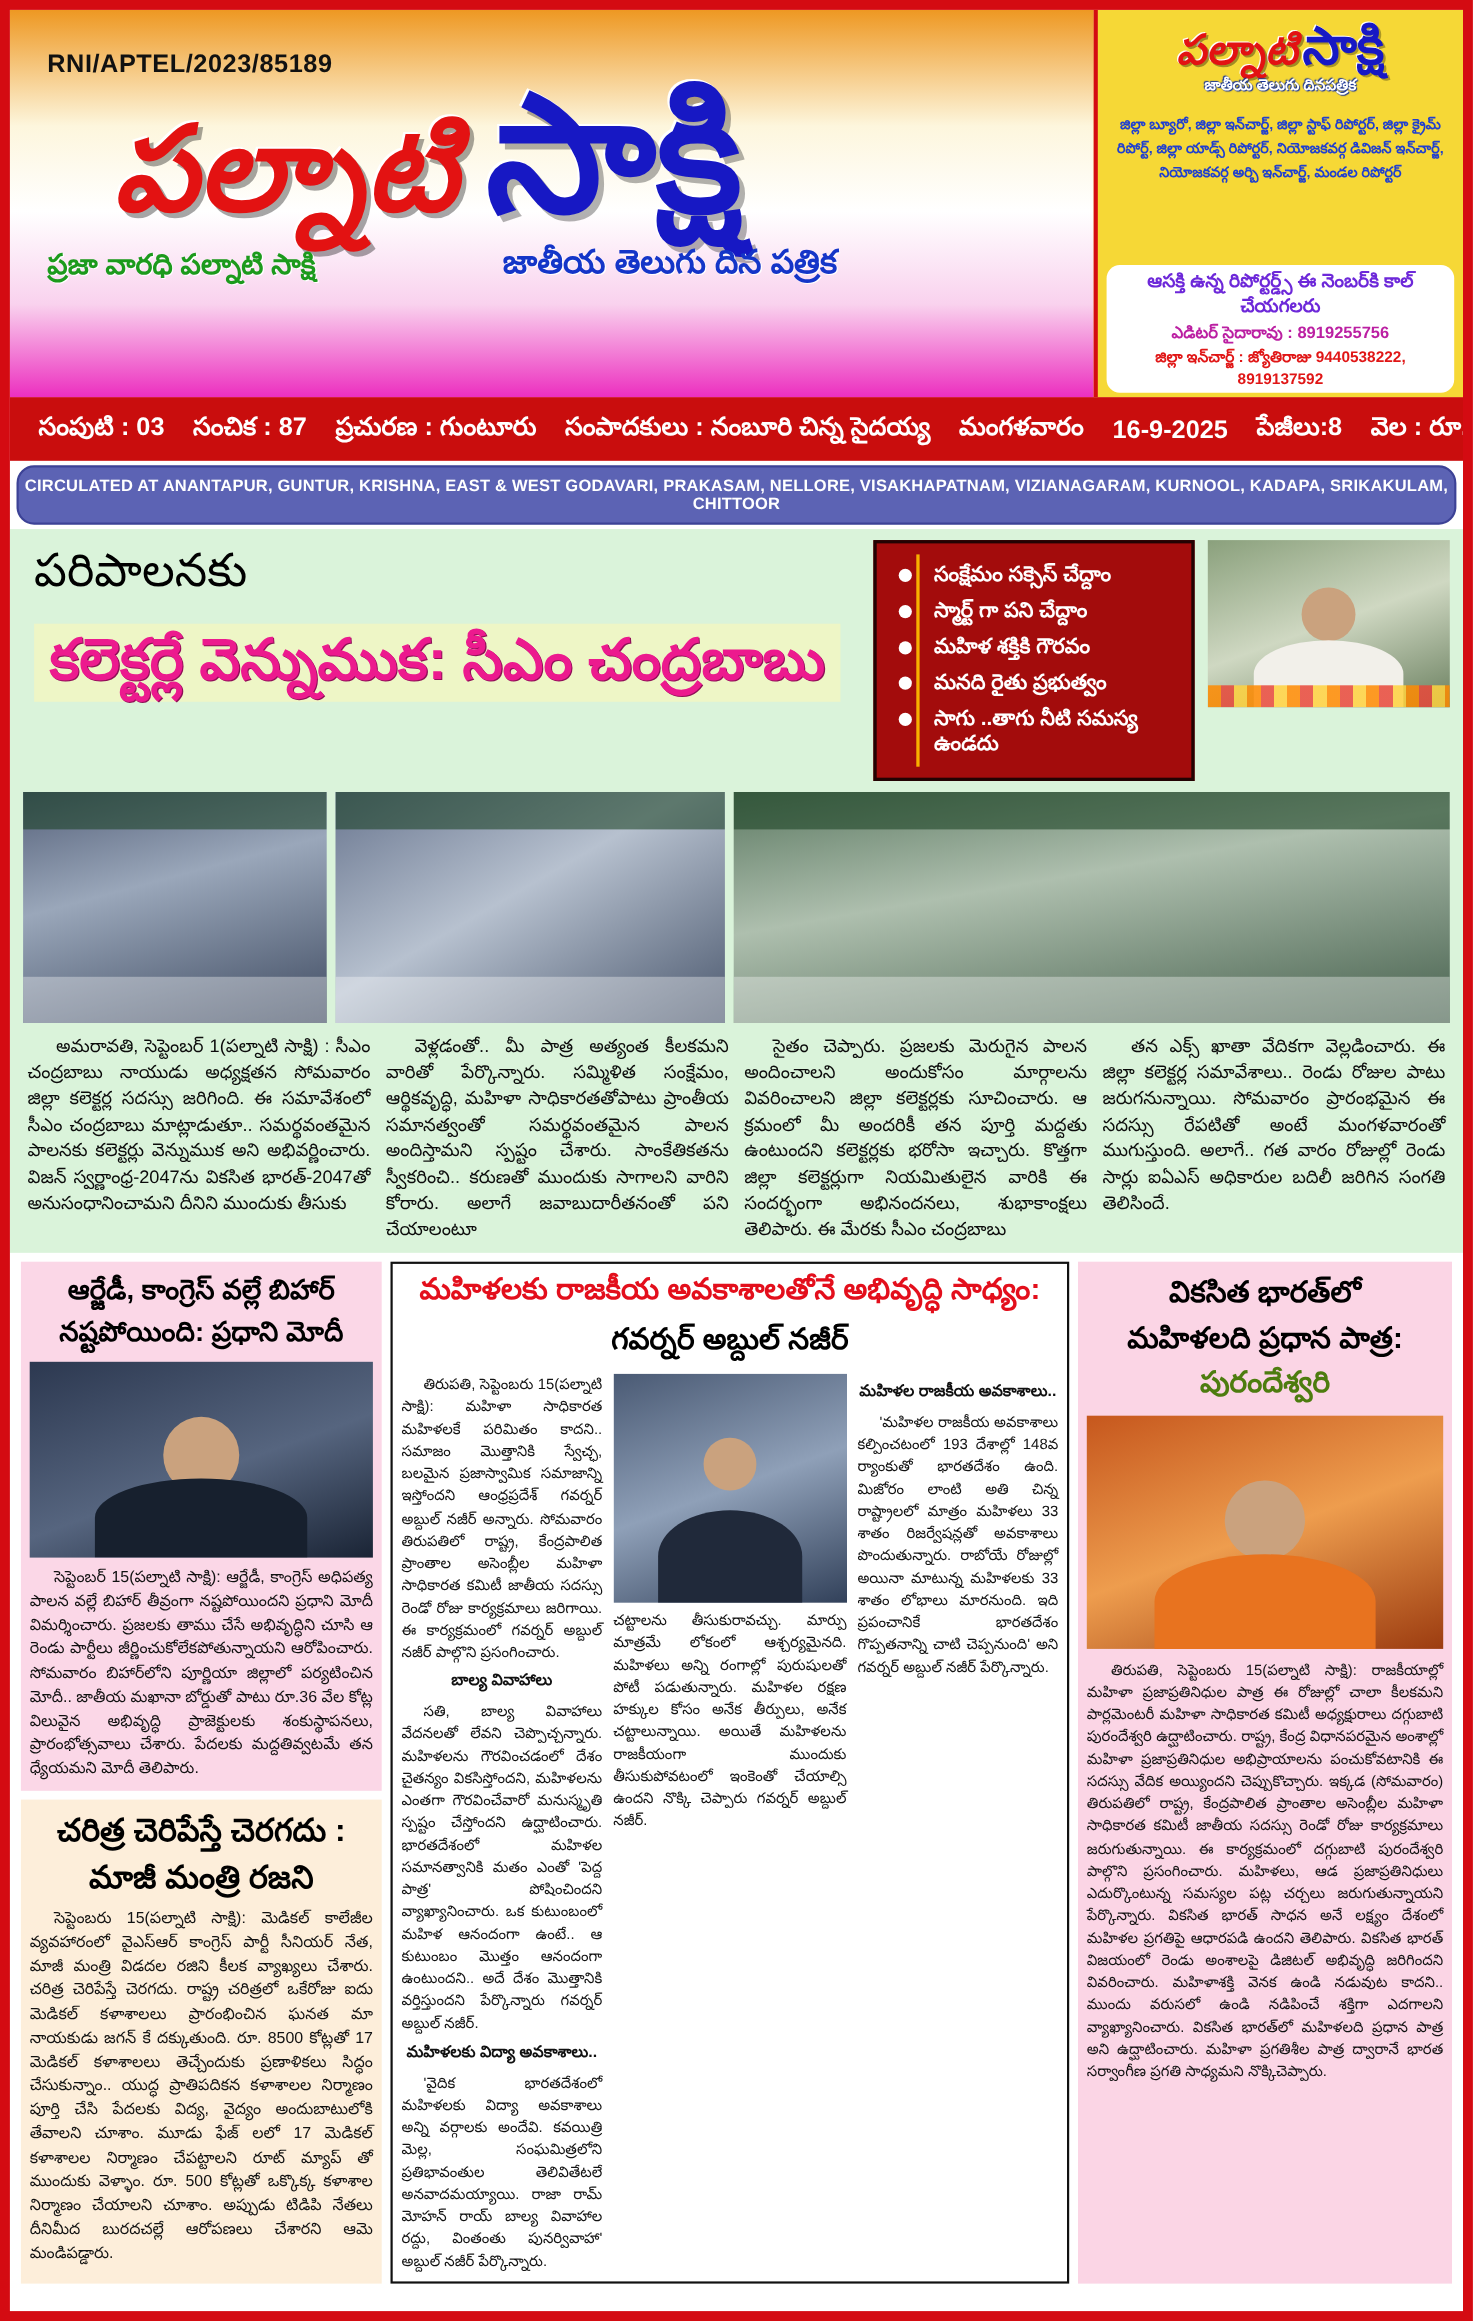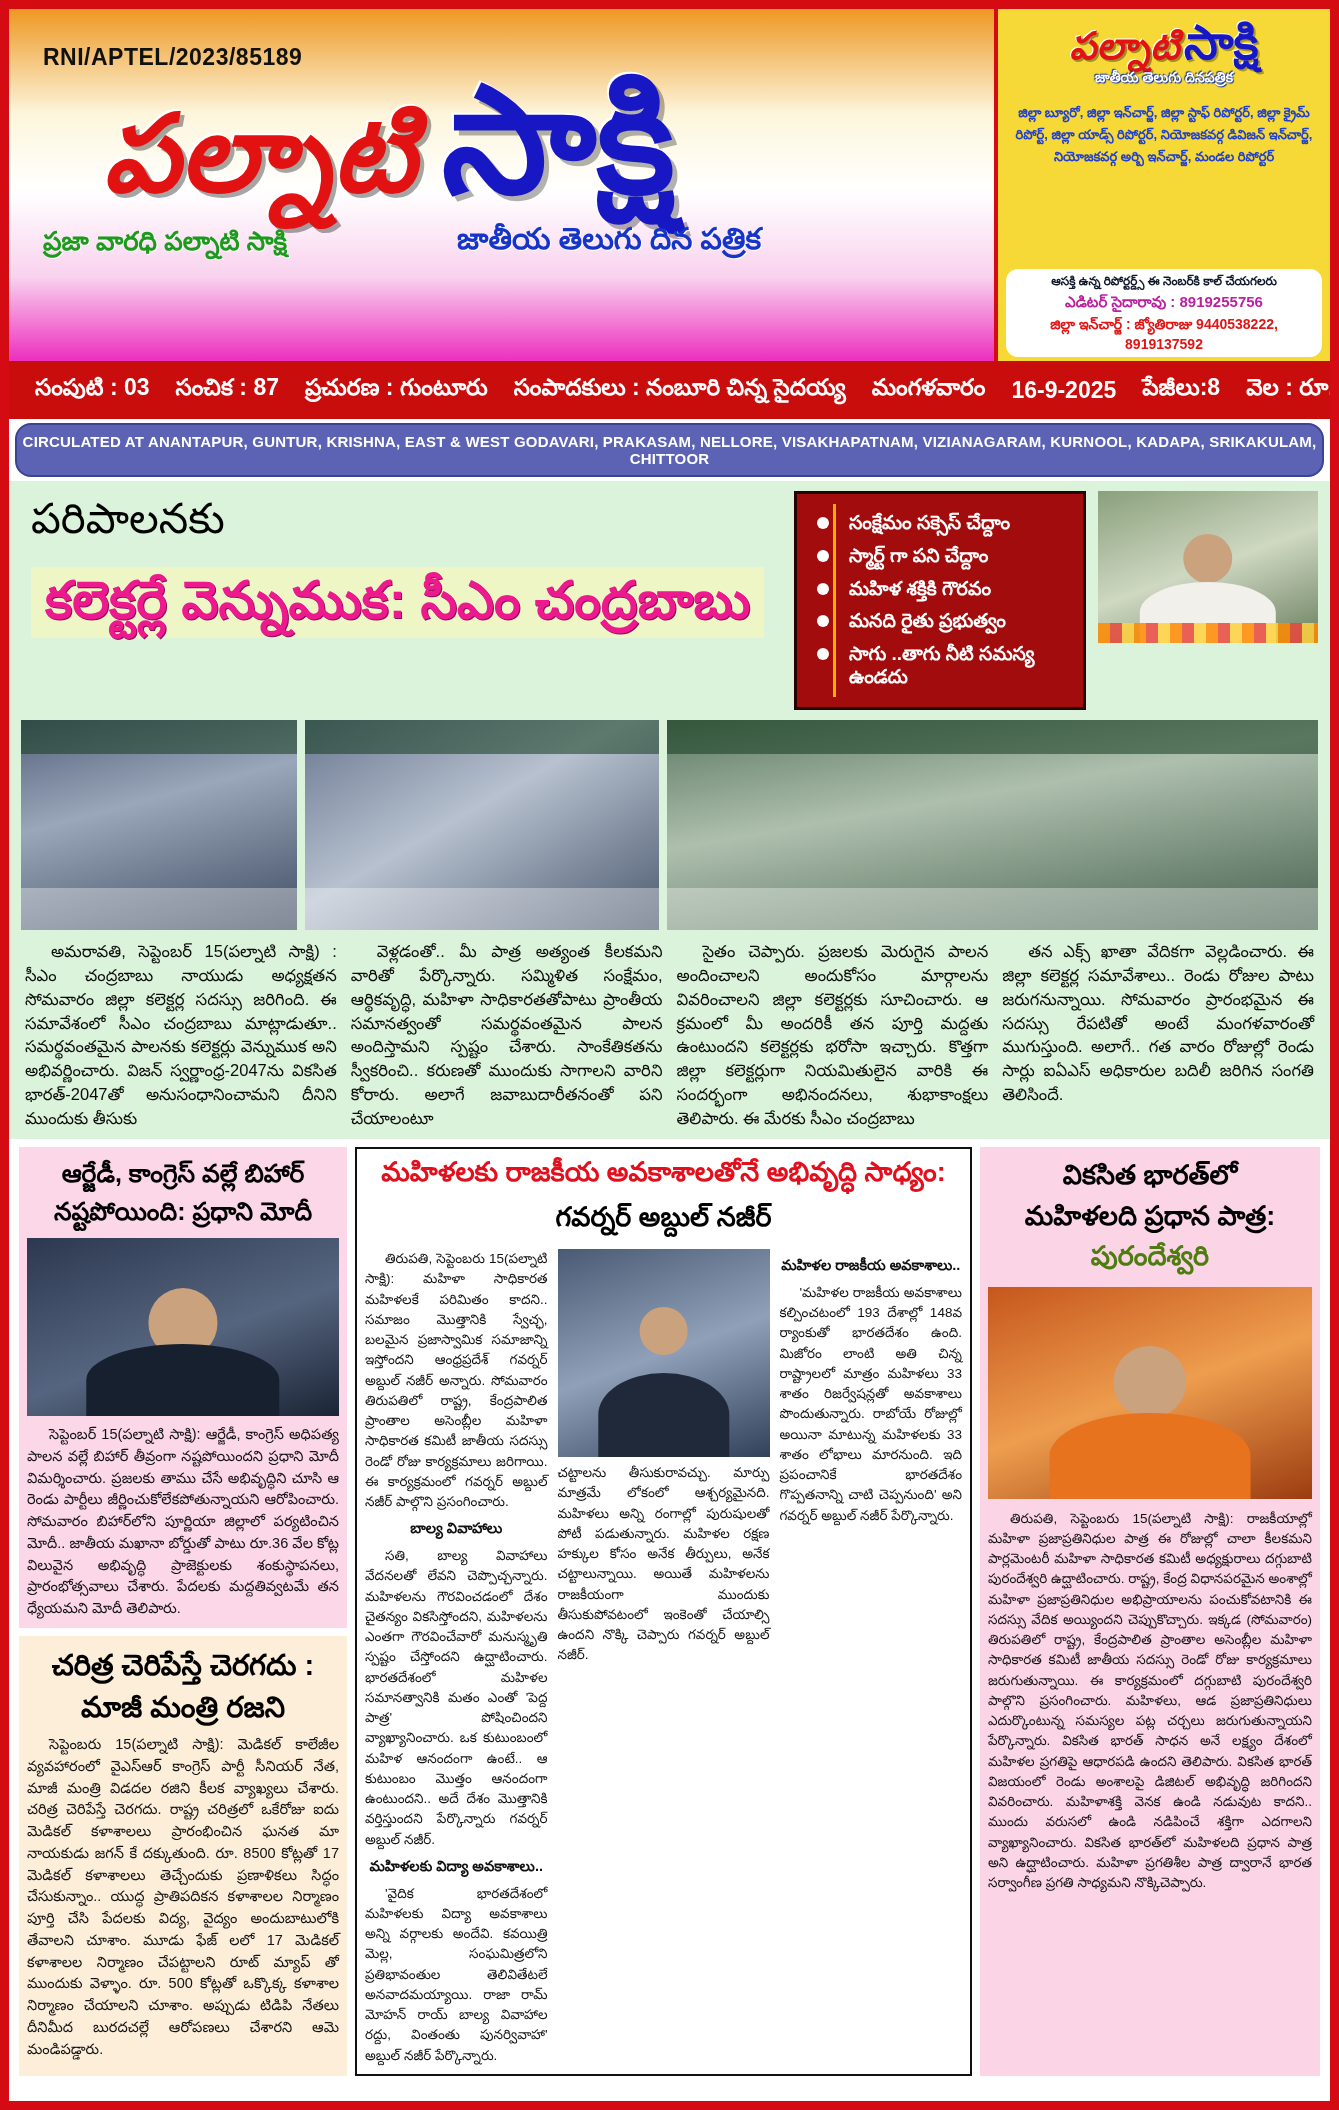--- a/index.html
+++ b/index.html
@@ -23,21 +23,21 @@
 
   .ad-box { width:336px; background:#f6d836; border-left:4px solid #d40b12; padding:8px 8px 4px;
     display:flex; flex-direction:column; text-align:center; }
   .ad-logo { line-height:1; margin-top:2px; }
   .ad-red { font-size:38px; font-weight:bold; font-style:italic; color:#e31212; text-shadow:2px 2px 0 rgba(0,0,0,.35),-1px -1px 0 #fff; }
   .ad-blue { font-size:48px; font-weight:bold; color:#1718c4; text-shadow:2px 2px 0 rgba(0,0,0,.3),-1px -1px 0 #fff; }
   .ad-sub { font-size:14px; font-weight:bold; color:#fff; text-shadow:1px 1px 1px #14309a,-1px -1px 1px #14309a; margin:2px 0 6px; }
   .ad-white { background:#fff; border-radius:12px; padding:6px 4px; font-size:13px; font-weight:bold; color:#1b9aa0; line-height:1.5; }
   .ad-roles { font-size:13px; font-weight:bold; color:#1f3fd0; line-height:1.7; margin:7px 0; }
   .ad-contact { background:#fff; border-radius:12px; padding:5px 4px; margin-top:auto; }
-  .ad-call { font-size:12px; font-weight:bold; color:#0f172a; }
+  .ad-call { font-size:17px; font-weight:bold; color:#6d28d9; }
   .ad-editor { font-size:15px; font-weight:bold; color:#bb1fa2; margin-top:2px; }
   .ad-incharge { font-size:14px; font-weight:bold; color:#e01616; margin-top:2px; }
 
   
   .info-bar { background:#c90d0d; color:#fff; height:58px; display:flex; align-items:center;
     gap:26px; padding:0 26px; font-size:23px; font-weight:bold; white-space:nowrap; }
   .circ-wrap { background:#fff; padding:4px 6px; }
   .circ-bar { background:#5c63b4; border:2px solid #3c4296; border-radius:16px; color:#fff; text-align:center;
     font-size:15px; font-weight:bold; padding:8px 4px; letter-spacing:.2px; }
 
@@ -181,21 +181,21 @@
     </div>
 
     <div class="photos-row">
       <div class="photo ph1 ph-band ph-table"></div>
       <div class="photo ph2 ph-band ph-table"></div>
       <div class="photo ph3 ph-band ph-table"></div>
     </div>
 
 
     <div class="lead-cols">
-      <div class="lead-col">అమరావతి, సెప్టెంబర్ 15(పల్నాటి సాక్షి) : సీఎం చంద్రబాబు నాయుడు అధ్యక్షతన సోమవారం జిల్లా కలెక్టర్ల సదస్సు జరిగింది. ఈ సమావేశంలో సీఎం చంద్రబాబు మాట్లాడుతూ.. సమర్థవంతమైన పాలనకు కలెక్టర్లు వెన్నుముక అని అభివర్ణించారు. విజన్ స్వర్ణాంధ్ర-2047ను వికసిత భారత్-2047తో అనుసంధానించామని దీనిని ముందుకు తీసుకు</div>
+      <div class="lead-col">అమరావతి, సెప్టెంబర్ 1(పల్నాటి సాక్షి) : సీఎం చంద్రబాబు నాయుడు అధ్యక్షతన సోమవారం జిల్లా కలెక్టర్ల సదస్సు జరిగింది. ఈ సమావేశంలో సీఎం చంద్రబాబు మాట్లాడుతూ.. సమర్థవంతమైన పాలనకు కలెక్టర్లు వెన్నుముక అని అభివర్ణించారు. విజన్ స్వర్ణాంధ్ర-2047ను వికసిత భారత్-2047తో అనుసంధానించామని దీనిని ముందుకు తీసుకు</div>
       <div class="lead-col">వెళ్లడంతో.. మీ పాత్ర అత్యంత కీలకమని వారితో పేర్కొన్నారు. సమ్మిళిత సంక్షేమం, ఆర్థికవృద్ధి, మహిళా సాధికారతతోపాటు ప్రాంతీయ సమానత్వంతో సమర్థవంతమైన పాలన అందిస్తామని స్పష్టం చేశారు. సాంకేతికతను స్వీకరించి.. కరుణతో ముందుకు సాగాలని వారిని కోరారు. అలాగే జవాబుదారీతనంతో పని చేయాలంటూ</div>
       <div class="lead-col">సైతం చెప్పారు. ప్రజలకు మెరుగైన పాలన అందించాలని అందుకోసం మార్గాలను వివరించాలని జిల్లా కలెక్టర్లకు సూచించారు. ఆ క్రమంలో మీ అందరికీ తన పూర్తి మద్దతు ఉంటుందని కలెక్టర్లకు భరోసా ఇచ్చారు. కొత్తగా జిల్లా కలెక్టర్లుగా నియమితులైన వారికి ఈ సందర్భంగా అభినందనలు, శుభాకాంక్షలు తెలిపారు. ఈ మేరకు సీఎం చంద్రబాబు</div>
       <div class="lead-col">తన ఎక్స్ ఖాతా వేదికగా వెల్లడించారు. ఈ జిల్లా కలెక్టర్ల సమావేశాలు.. రెండు రోజుల పాటు జరుగనున్నాయి. సోమవారం ప్రారంభమైన ఈ సదస్సు రేపటితో అంటే మంగళవారంతో ముగుస్తుంది. అలాగే.. గత వారం రోజుల్లో రెండు సార్లు ఐఏఎస్ అధికారుల బదిలీ జరిగిన సంగతి తెలిసిందే.</div>
     </div>
   </div>
 
   <div class="section2">
 
     <div class="col-left">
       <div class="art-modi">

